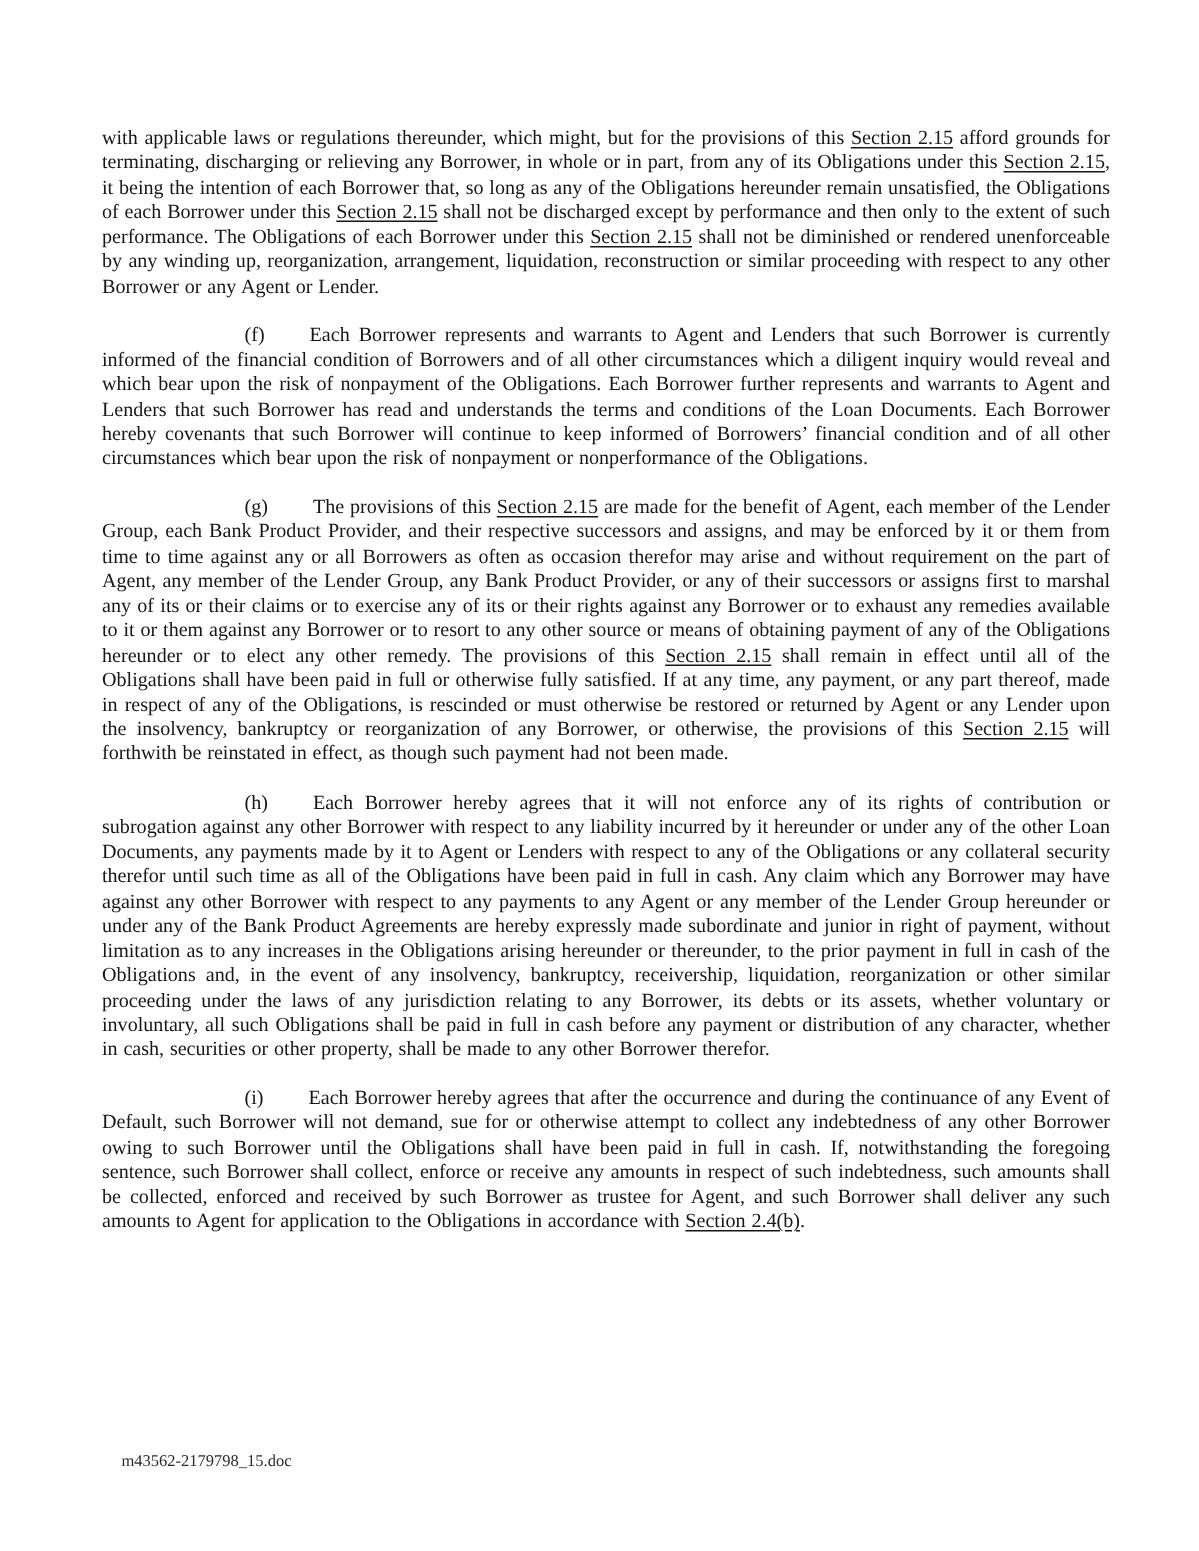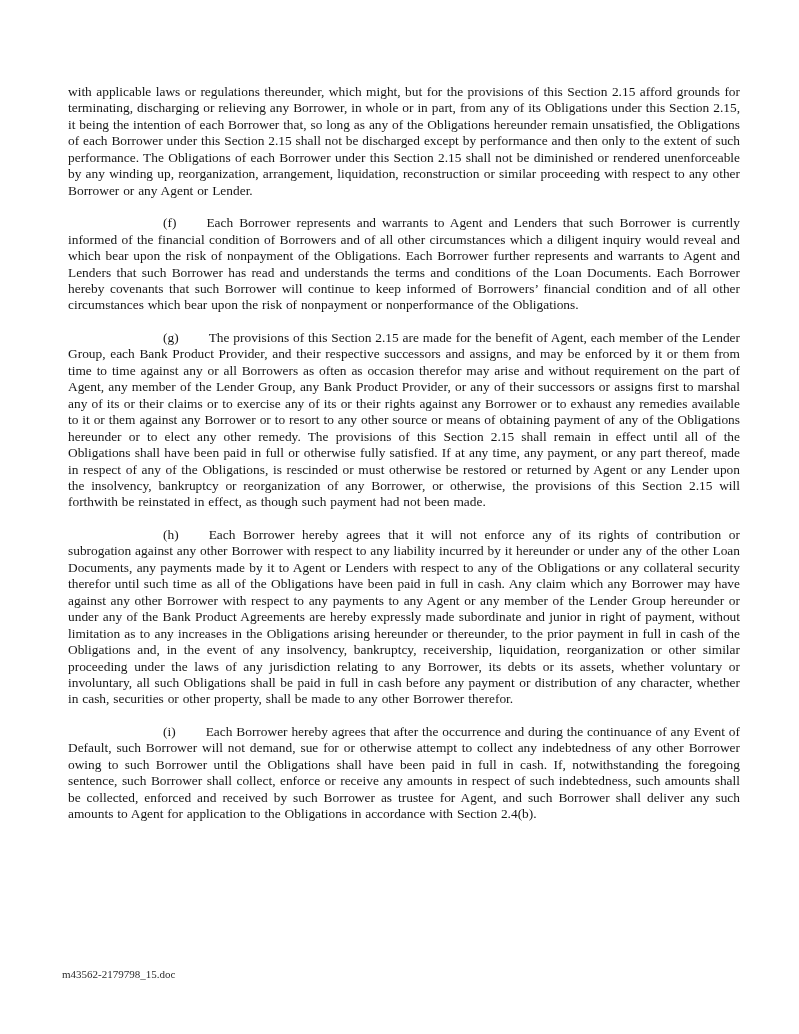--- a/index.html
+++ b/index.html
@@ -33,36 +33,37 @@
     text-indent: 95px;
   }
   .para-label {
     display: inline;
   }
   .tab {
     display: inline-block;
     width: 30px;
   }
   .u {
+    text-decoration: underline;
     text-underline-offset: 2px;
   }
   .footer-page-number {
     position: absolute;
     top: 956px;
     left: 0;
     right: 0;
     margin-left: 26px;
     text-align: center;
     font-size: 12.5px;
     letter-spacing: 1px;
   }
   .footer-doc-id {
     position: absolute;
     top: 968px;
-    left: 62px;
+    left: 81px;
     font-size: 11px;
     color: #2a2a2a;
   }
 </style>
 </head>
 <body>
 
 <div class="page">
   <div class="text-block">
       <div class="paragraph"><span class="txt">with applicable laws or regulations thereunder, which might, but for the provisions of this </span><span class="u">Section 2.15</span><span class="txt"> afford grounds for terminating, discharging or relieving any Borrower, in whole or in part, from any of its Obligations under this </span><span class="u">Section 2.15</span><span class="txt">, it being the intention of each Borrower that, so long as any of the Obligations hereunder remain unsatisfied, the Obligations of each Borrower under this </span><span class="u">Section 2.15</span><span class="txt"> shall not be discharged except by performance and then only to the extent of such performance.  The Obligations of each Borrower under this </span><span class="u">Section 2.15</span><span class="txt"> shall not be diminished or rendered unenforceable by any winding up, reorganization, arrangement, liquidation, reconstruction or similar proceeding with respect to any other Borrower or any Agent or Lender.</span></div>

